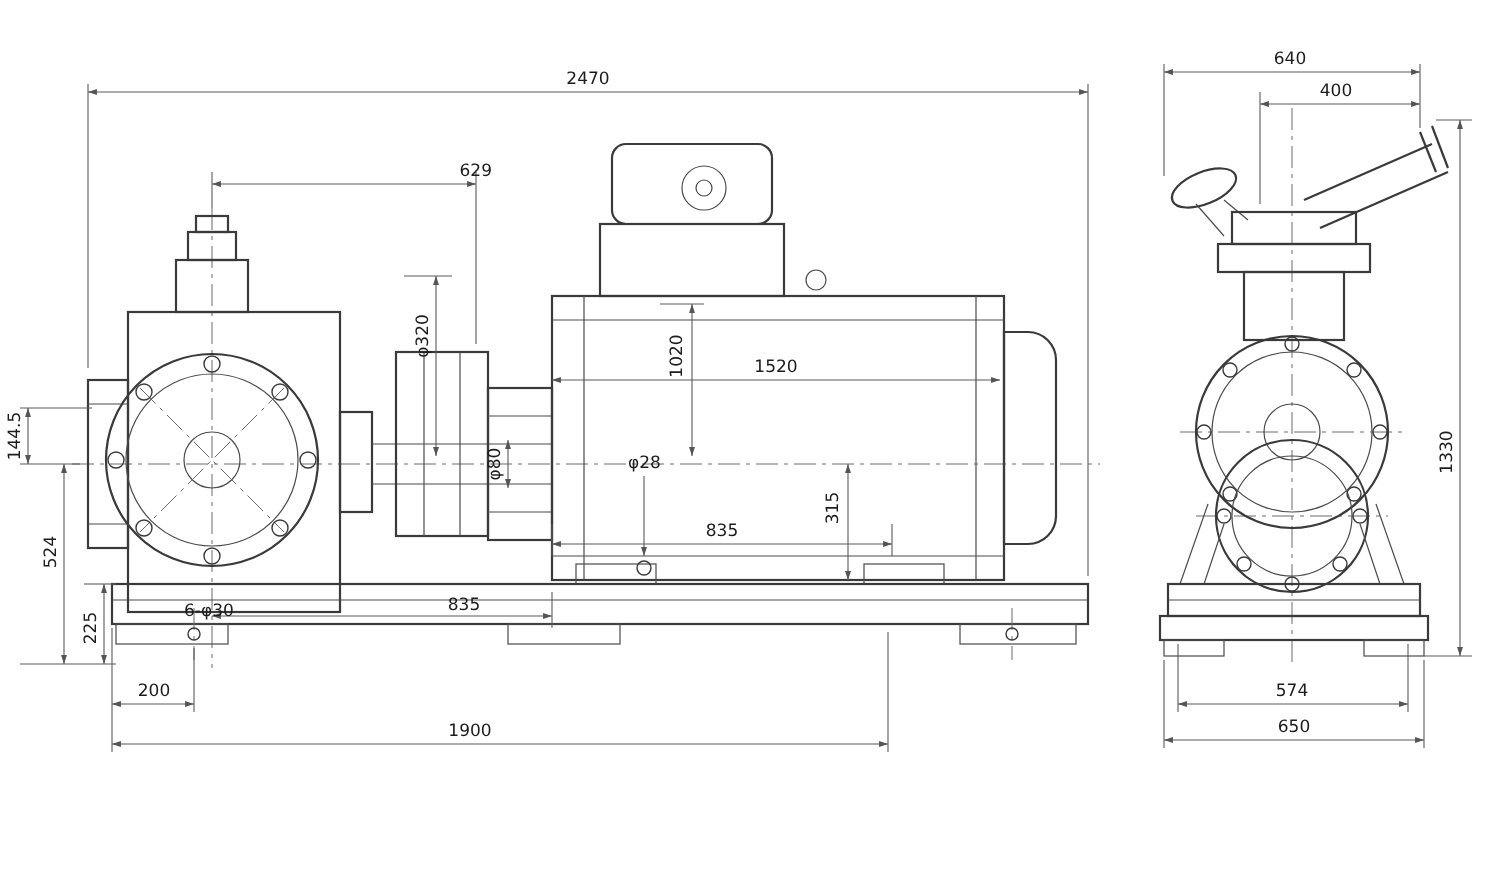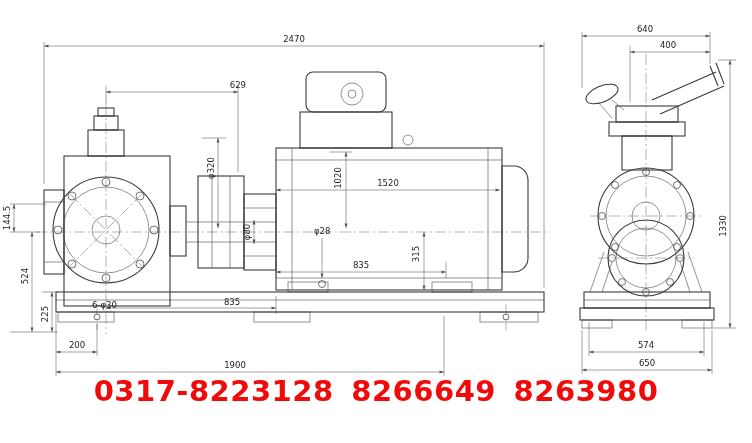--- a/index.html
+++ b/index.html
@@ -247,14 +247,13 @@
     <line class="dim" x1="589" y1="352" x2="704" y2="352" marker-start="url(#ah)" marker-end="url(#ah)"></line>
     <text class="dimtext" x="646" y="348" text-anchor="middle">574</text>
 
     <line class="ext" x1="582" y1="330" x2="582" y2="374"></line>
     <line class="ext" x1="712" y1="330" x2="712" y2="374"></line>
     <line class="dim" x1="582" y1="370" x2="712" y2="370" marker-start="url(#ah)" marker-end="url(#ah)"></line>
     <text class="dimtext" x="647" y="366" text-anchor="middle">650</text>
   </g>
 </svg>
 
-<div id="phone" class="overlay">0317-8223128 8266649 8263980</div>
 </div>
 
 </body></html>

